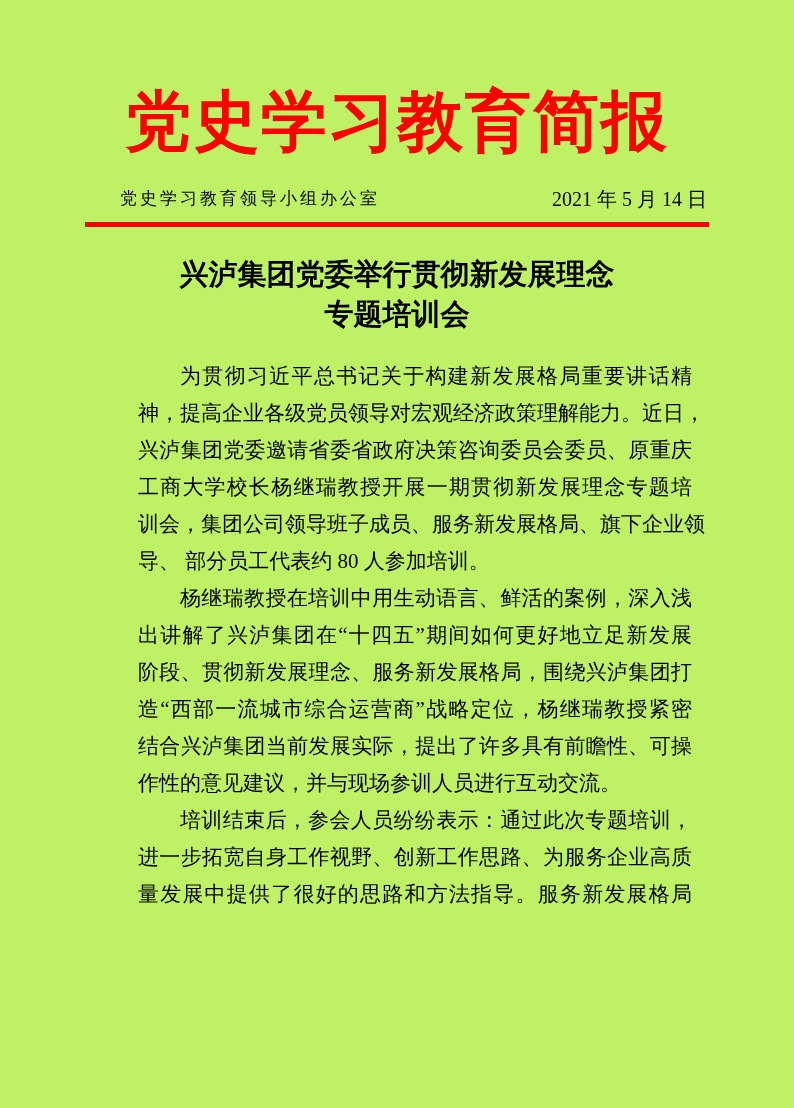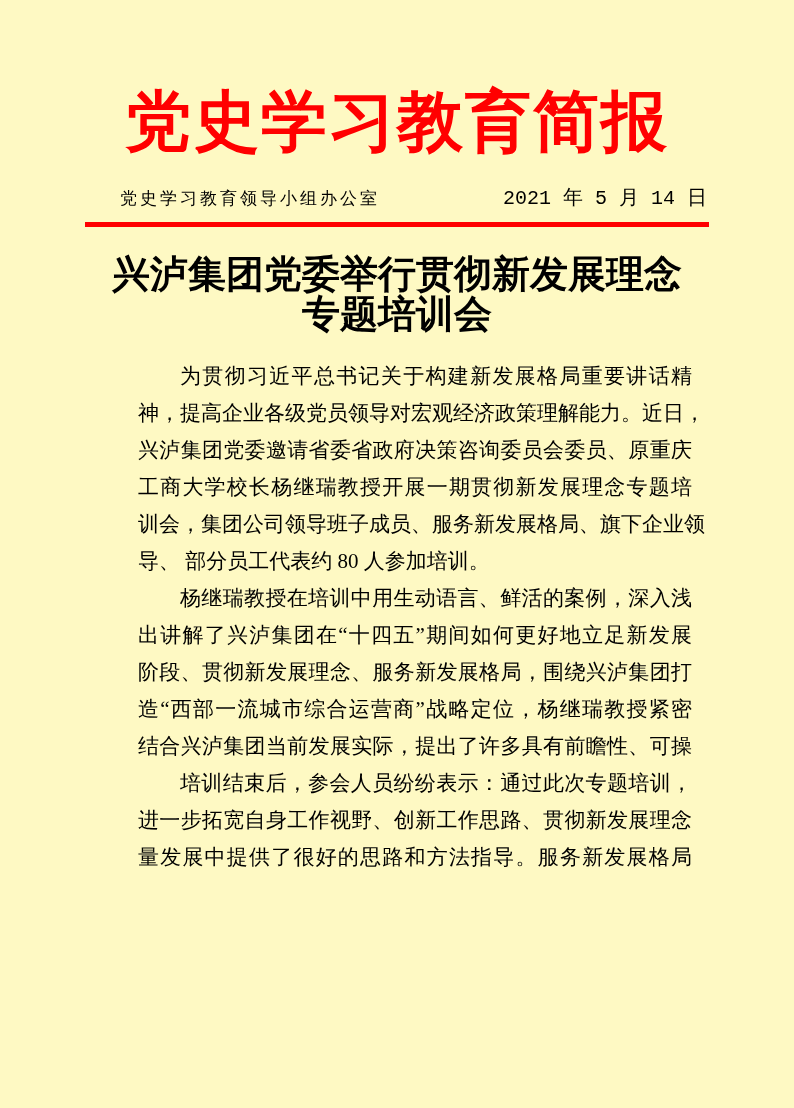--- a/index.html
+++ b/index.html
@@ -4,21 +4,21 @@
 <style>
   * { margin: 0; padding: 0; box-sizing: border-box; }
   html, body { background: #ffffff; }
   body { font-family: "Liberation Serif", serif; }
 
   .page {
     position: relative;
     width: 794px;
     height: 1108px;
     margin: 0 auto;
-    background: #fef9c3;
+    background: #bef264;
     overflow: hidden;
     color: #000000;
   }
 
   .content {
     width: 624px;
     margin: 0 auto;
   }
 
   
@@ -54,38 +54,38 @@
     padding-left: 35px;
     font-size: 17px;
     line-height: 28px;
     letter-spacing: 3px;
     font-family: "Liberation Serif", serif;
   }
   .date-block {
     font-size: 20px;
     line-height: 28px;
     padding-right: 2px;
-    font-family: Liberation Mono, monospace;
+    font-family: Liberation Serif, serif;
     white-space: nowrap;
   }
 
   
   .red-rule {
     margin-top: 9px;
     height: 5px;
     width: 624px;
     background: #FF0000;
   }
 
   
   .article-title {
     margin-top: 27px;
     text-align: center;
     font-weight: bold;
-    font-size: 38px;
+    font-size: 29px;
     line-height: 40px;
     color: #000000;
     font-family: "Liberation Serif", serif;
   }
 
   
   .article-body {
     width: 590px;
     margin: 24px auto 0 auto;
     font-size: 21px;
@@ -134,20 +134,21 @@
       <div class="bline">兴泸集团党委邀请省委省政府决策咨询委员会委员、原重庆</div>
       <div class="bline">工商大学校长杨继瑞教授开展一期贯彻新发展理念专题培</div>
       <div class="bline">训会，集团公司领导班子成员、服务新发展格局、旗下企业领</div>
       <div class="bline last">导、 部分员工代表约 80 人参加培训。</div>
 
       <div class="bline first">杨继瑞教授在培训中用生动语言、鲜活的案例，深入浅</div>
       <div class="bline">出讲解了兴泸集团在“十四五”期间如何更好地立足新发展</div>
       <div class="bline">阶段、贯彻新发展理念、服务新发展格局，围绕兴泸集团打</div>
       <div class="bline">造“西部一流城市综合运营商”战略定位，杨继瑞教授紧密</div>
       <div class="bline">结合兴泸集团当前发展实际，提出了许多具有前瞻性、可操</div>
+      <div class="bline last">作性的意见建议，并与现场参训人员进行互动交流。</div>
 
       <div class="bline first">培训结束后，参会人员纷纷表示：通过此次专题培训，</div>
-      <div class="bline">进一步拓宽自身工作视野、创新工作思路、贯彻新发展理念</div>
+      <div class="bline">进一步拓宽自身工作视野、创新工作思路、为服务企业高质</div>
       <div class="bline">量发展中提供了很好的思路和方法指导。服务新发展格局</div>
     </div>
 
   </div>
 </div>
 
 </body></html>

